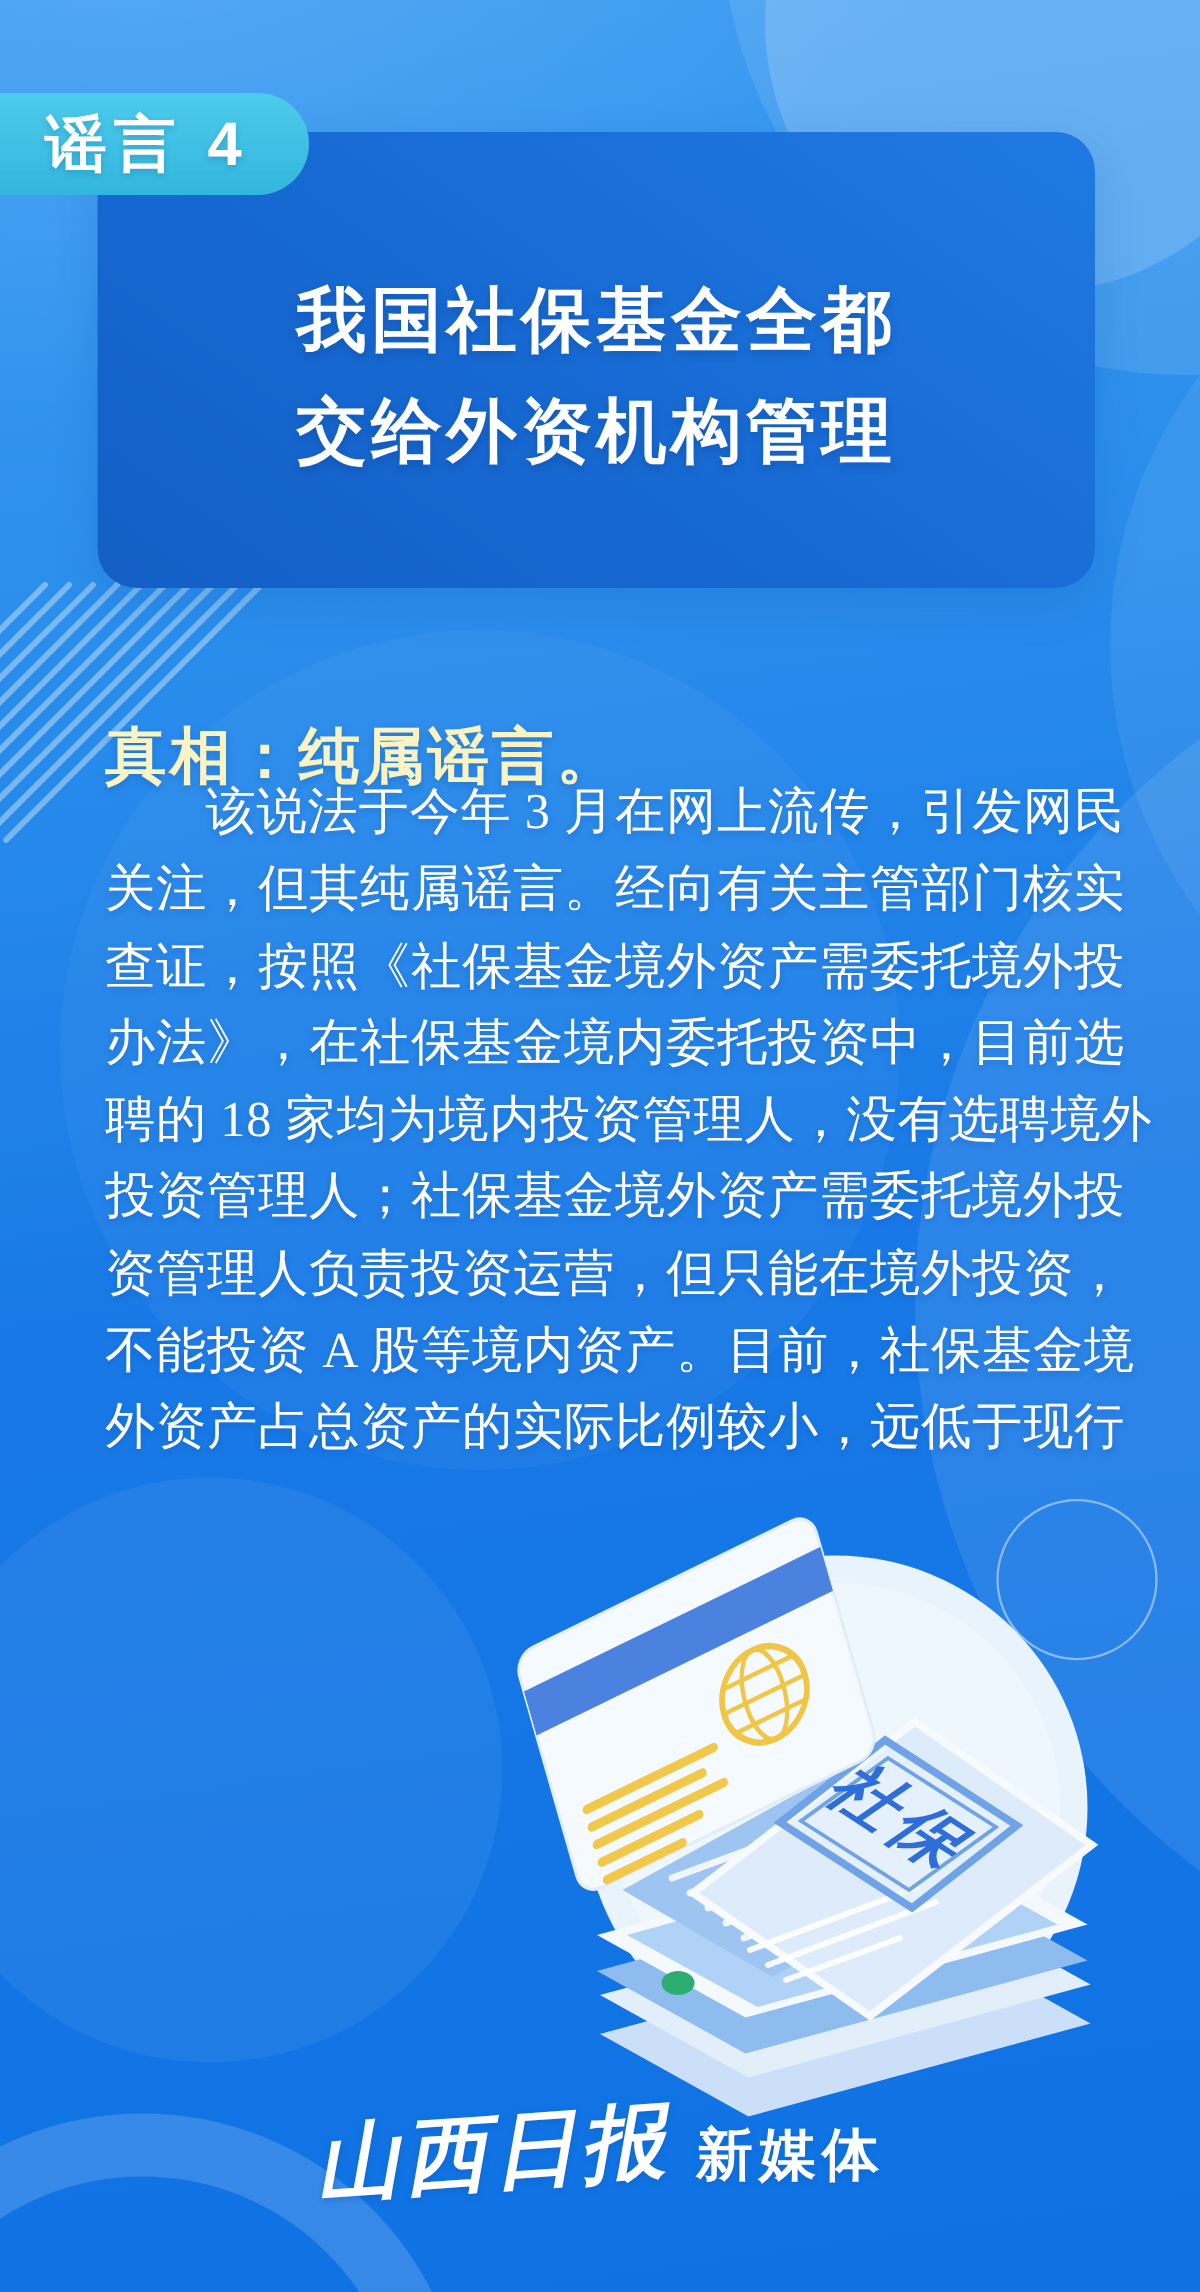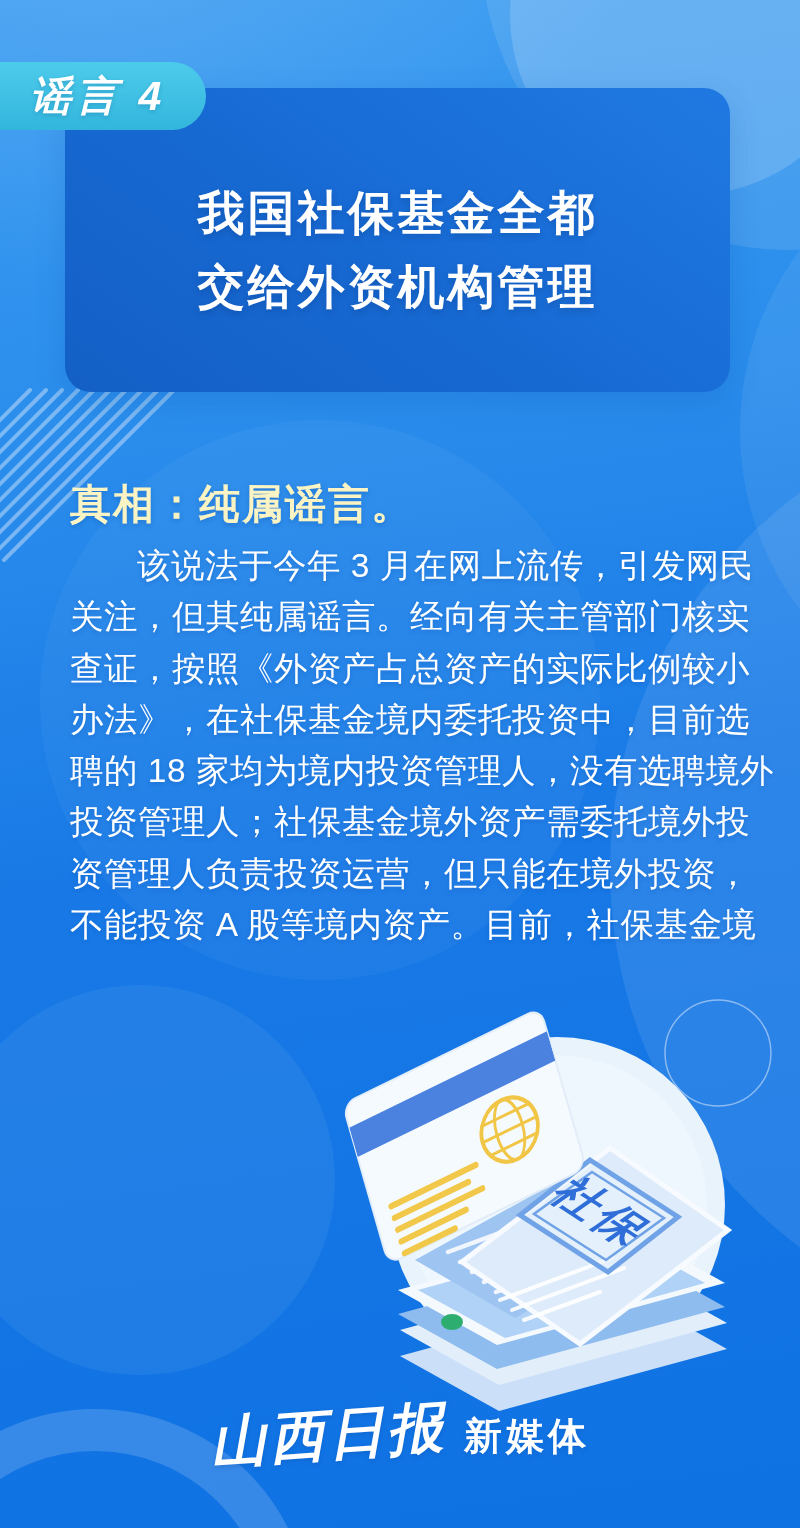--- a/index.html
+++ b/index.html
@@ -11,40 +11,39 @@
       linear-gradient(172deg,#3B9CF1 0%, #2A8DEC 28%, #1879E6 55%, #0F72E3 100%);
   }
   .deco{position:absolute;left:0;top:0;z-index:1;}
   .badge{
     position:absolute;left:0;top:62px;height:68px;width:206px;z-index:4;
     background:linear-gradient(180deg,#4DCBEB 0%,#33B6DD 100%);
     border-radius:0 34px 34px 0;
     display:flex;align-items:center;padding-left:30px;box-sizing:border-box;
     color:#ffffff;font-weight:800;font-size:41px;letter-spacing:5px;
     text-shadow:0 2px 4px rgba(10,80,140,0.25);
-    font-style:italic;
   }
   .title-card{
     position:absolute;left:65px;top:88px;width:665px;height:304px;z-index:3;
     border-radius:26px;
     background:linear-gradient(215deg,#2079E2 0%,#1769D2 55%,#135FC6 100%);
     box-shadow:0 10px 30px rgba(10,70,160,0.18);
     text-align:center;box-sizing:border-box;padding-top:88px;
   }
   .title-line{
     color:#ffffff;font-weight:800;font-size:47px;line-height:74px;letter-spacing:3px;
     text-shadow:0 3px 6px rgba(8,50,120,0.28);
   }
   .truth{
     position:absolute;left:70px;top:444px;z-index:3;
     color:#FAF3C3;font-weight:800;font-size:41px;letter-spacing:2px;
     text-shadow:0 2px 5px rgba(10,70,160,0.30);
     margin-top:33px;
   }
-  .bodytext{position:absolute;left:70px;top:540px;width:690px;z-index:3;}
+  .bodytext{position:absolute;left:70px;top:516px;width:690px;z-index:3;font-family:Liberation Serif, serif;}
   .bline{
     color:#ffffff;font-size:33.5px;line-height:51.3px;letter-spacing:0.5px;
     white-space:nowrap;font-weight:400;
     text-shadow:0 2px 4px rgba(10,70,160,0.28);
   }
   .bline.indent{padding-left:67px;}
   .footer{
     position:absolute;left:0;right:0;top:1398px;z-index:4;
     display:flex;justify-content:center;align-items:center;gap:18px;color:#fff;
   }
@@ -172,26 +171,27 @@
   <div class="title-card">
     <div class="title-line">我国社保基金全都</div>
     <div class="title-line">交给外资机构管理</div>
   </div>
 
   <div class="truth">真相：纯属谣言。</div>
 
   <div class="bodytext">
     <div class="bline indent">该说法于今年 3 月在网上流传，引发网民</div>
     <div class="bline">关注，但其纯属谣言。经向有关主管部门核实</div>
-    <div class="bline">查证，按照《外资产占总资产的实际比例较小</div>
+    <div class="bline">查证，按照《社保基金境外资产需委托境外投</div>
     <div class="bline">办法》，在社保基金境内委托投资中，目前选</div>
     <div class="bline">聘的 18 家均为境内投资管理人，没有选聘境外</div>
     <div class="bline">投资管理人；社保基金境外资产需委托境外投</div>
     <div class="bline">资管理人负责投资运营，但只能在境外投资，</div>
     <div class="bline">不能投资 A 股等境内资产。目前，社保基金境</div>
+    <div class="bline">外资产占总资产的实际比例较小，远低于现行</div>
   </div>
 
   <div class="footer">
     <span class="brand-cal">山西日报</span>
     <span class="brand-suffix">新媒体</span>
   </div>
 
 </div>
 
 </body></html>

